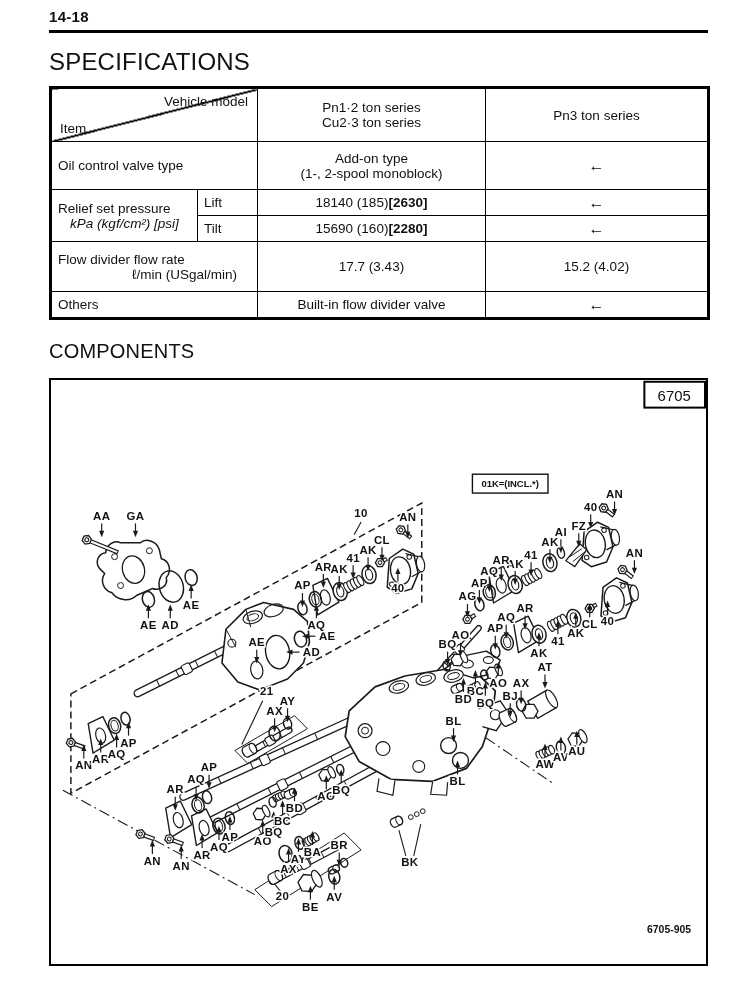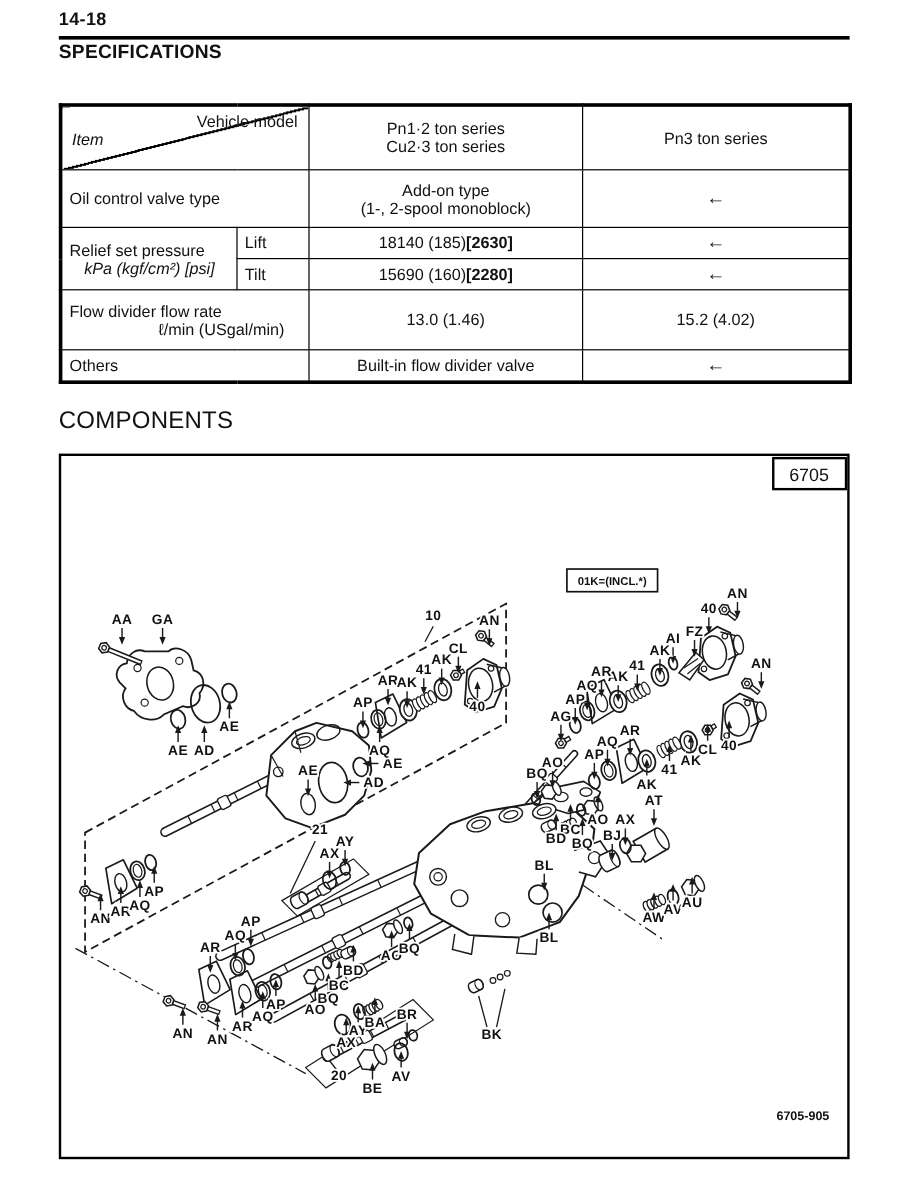--- a/index.html
+++ b/index.html
@@ -1,30 +1,30 @@
 <!DOCTYPE html>
 <html><head>
 <meta charset="utf-8">
 <style>
   html,body{margin:0;padding:0;background:#fff;}
   body{width:756px;height:1000px;font-family:"Liberation Sans",sans-serif;color:#111;-webkit-font-smoothing:antialiased;}
   .page{position:relative;width:756px;height:1000px;overflow:hidden;}
   .page-number{position:absolute;left:49px;top:8px;font-size:15px;font-weight:bold;letter-spacing:.3px;}
   .top-rule{position:absolute;left:49px;top:30px;width:659px;height:3px;background:#000;}
-  .h-spec{position:absolute;left:49px;top:35px;font-size:16px;font-weight:bold;letter-spacing:.2px;margin:0;}
+  .h-spec{position:absolute;left:49px;top:48px;font-size:24px;font-weight:normal;letter-spacing:.2px;margin:0;}
   .h-comp{position:absolute;left:49px;top:340px;font-size:20px;font-weight:normal;letter-spacing:.2px;margin:0;}
   table.spec{position:absolute;left:49px;top:86px;width:658px;border-collapse:collapse;table-layout:fixed;font-size:13.5px;}
   table.spec td{border:1.5px solid #000;padding:2px 6px;vertical-align:middle;}
   table.spec{border:3px solid #000;}
   td.center{text-align:center;}
   td.item{padding-left:9px;}
   .corner{position:relative;height:52px;padding:0 !important;
     background:linear-gradient(to bottom right,transparent calc(50% - 1px),#000 calc(50% - 1px),#000 calc(50% + 1px),transparent calc(50% + 1px));}
   .corner .tr{position:absolute;top:5px;right:9px;font-size:13.5px;}
-  .corner .bl{position:absolute;bottom:17px;left:8px;font-size:13.5px;font-style:italic;}
+  .corner .bl{position:absolute;bottom:5px;left:8px;font-size:13.5px;}
   .arrow-cell{font-size:16px;}
   .psi{font-weight:bold;}
   tr.r1{height:48px;margin-left:19px;}tr.r2{height:26px;}tr.r3{height:50px;}tr.r4{height:27px;margin-left:48px;}
   .unit-line{display:block;text-align:center;font-style:italic;}
   .flow-unit{display:block;text-align:right;padding-right:14px;}
   .diagram{position:absolute;left:49px;top:378px;width:655px;height:584px;border:2px solid #000;background:#fff;}
   svg text.lbl{font-family:"Liberation Sans",sans-serif;font-size:11.5px;font-weight:bold;letter-spacing:.4px;
     text-anchor:middle;fill:#111;paint-order:stroke;stroke:#fff;stroke-width:3px;}
   svg text.fig{font-family:"Liberation Sans",sans-serif;fill:#111;}
 </style>
@@ -79,21 +79,21 @@
       <td class="center">
         <span>15690 (160)</span><span class="psi">[2280]</span>
       </td>
       <td class="center arrow-cell">←</td>
     </tr>
     <tr class="r3">
       <td colspan="2" class="item">
         <span>Flow divider flow rate</span>
         <span class="flow-unit">ℓ/min (USgal/min)</span>
       </td>
-      <td class="center">13.0 (1.46)</td>
+      <td class="center">17.7 (3.43)</td>
       <td class="center">15.2 (4.02)</td>
     </tr>
     <tr class="r4">
       <td colspan="2" class="item">Others</td>
       <td class="center">Built-in flow divider valve</td>
       <td class="center arrow-cell">←</td>
     </tr>
   </tbody>
     </table>
 

